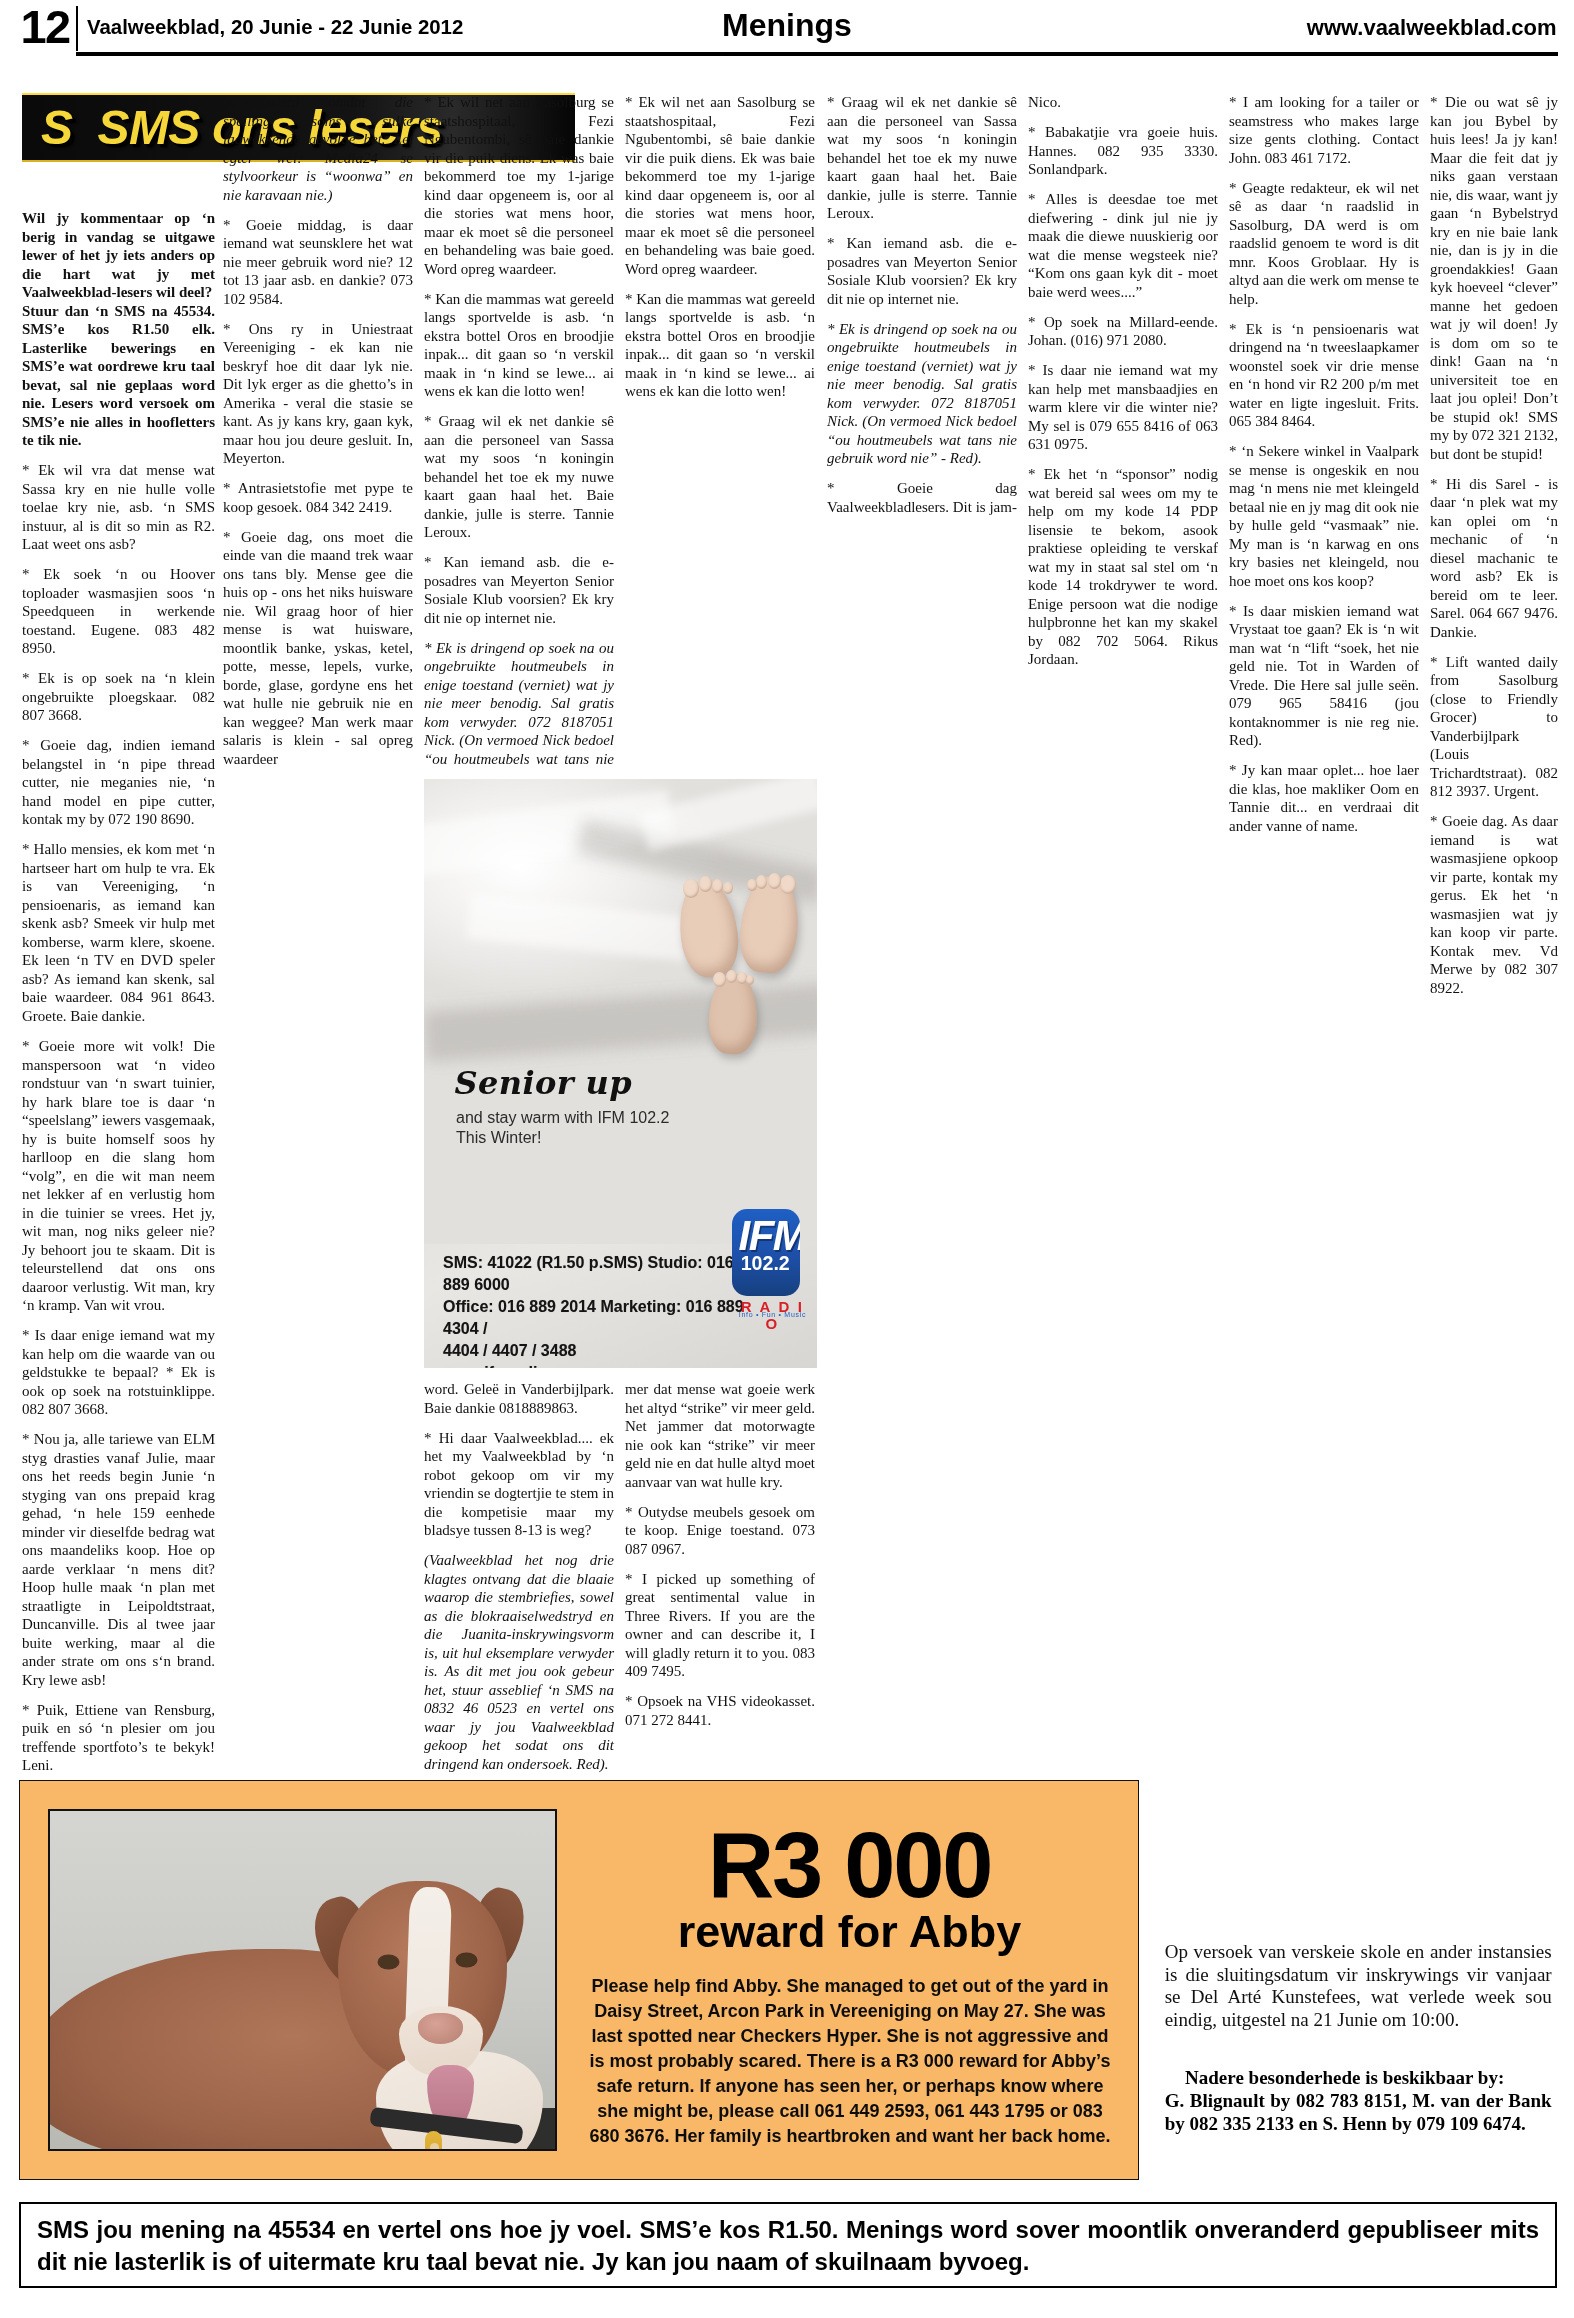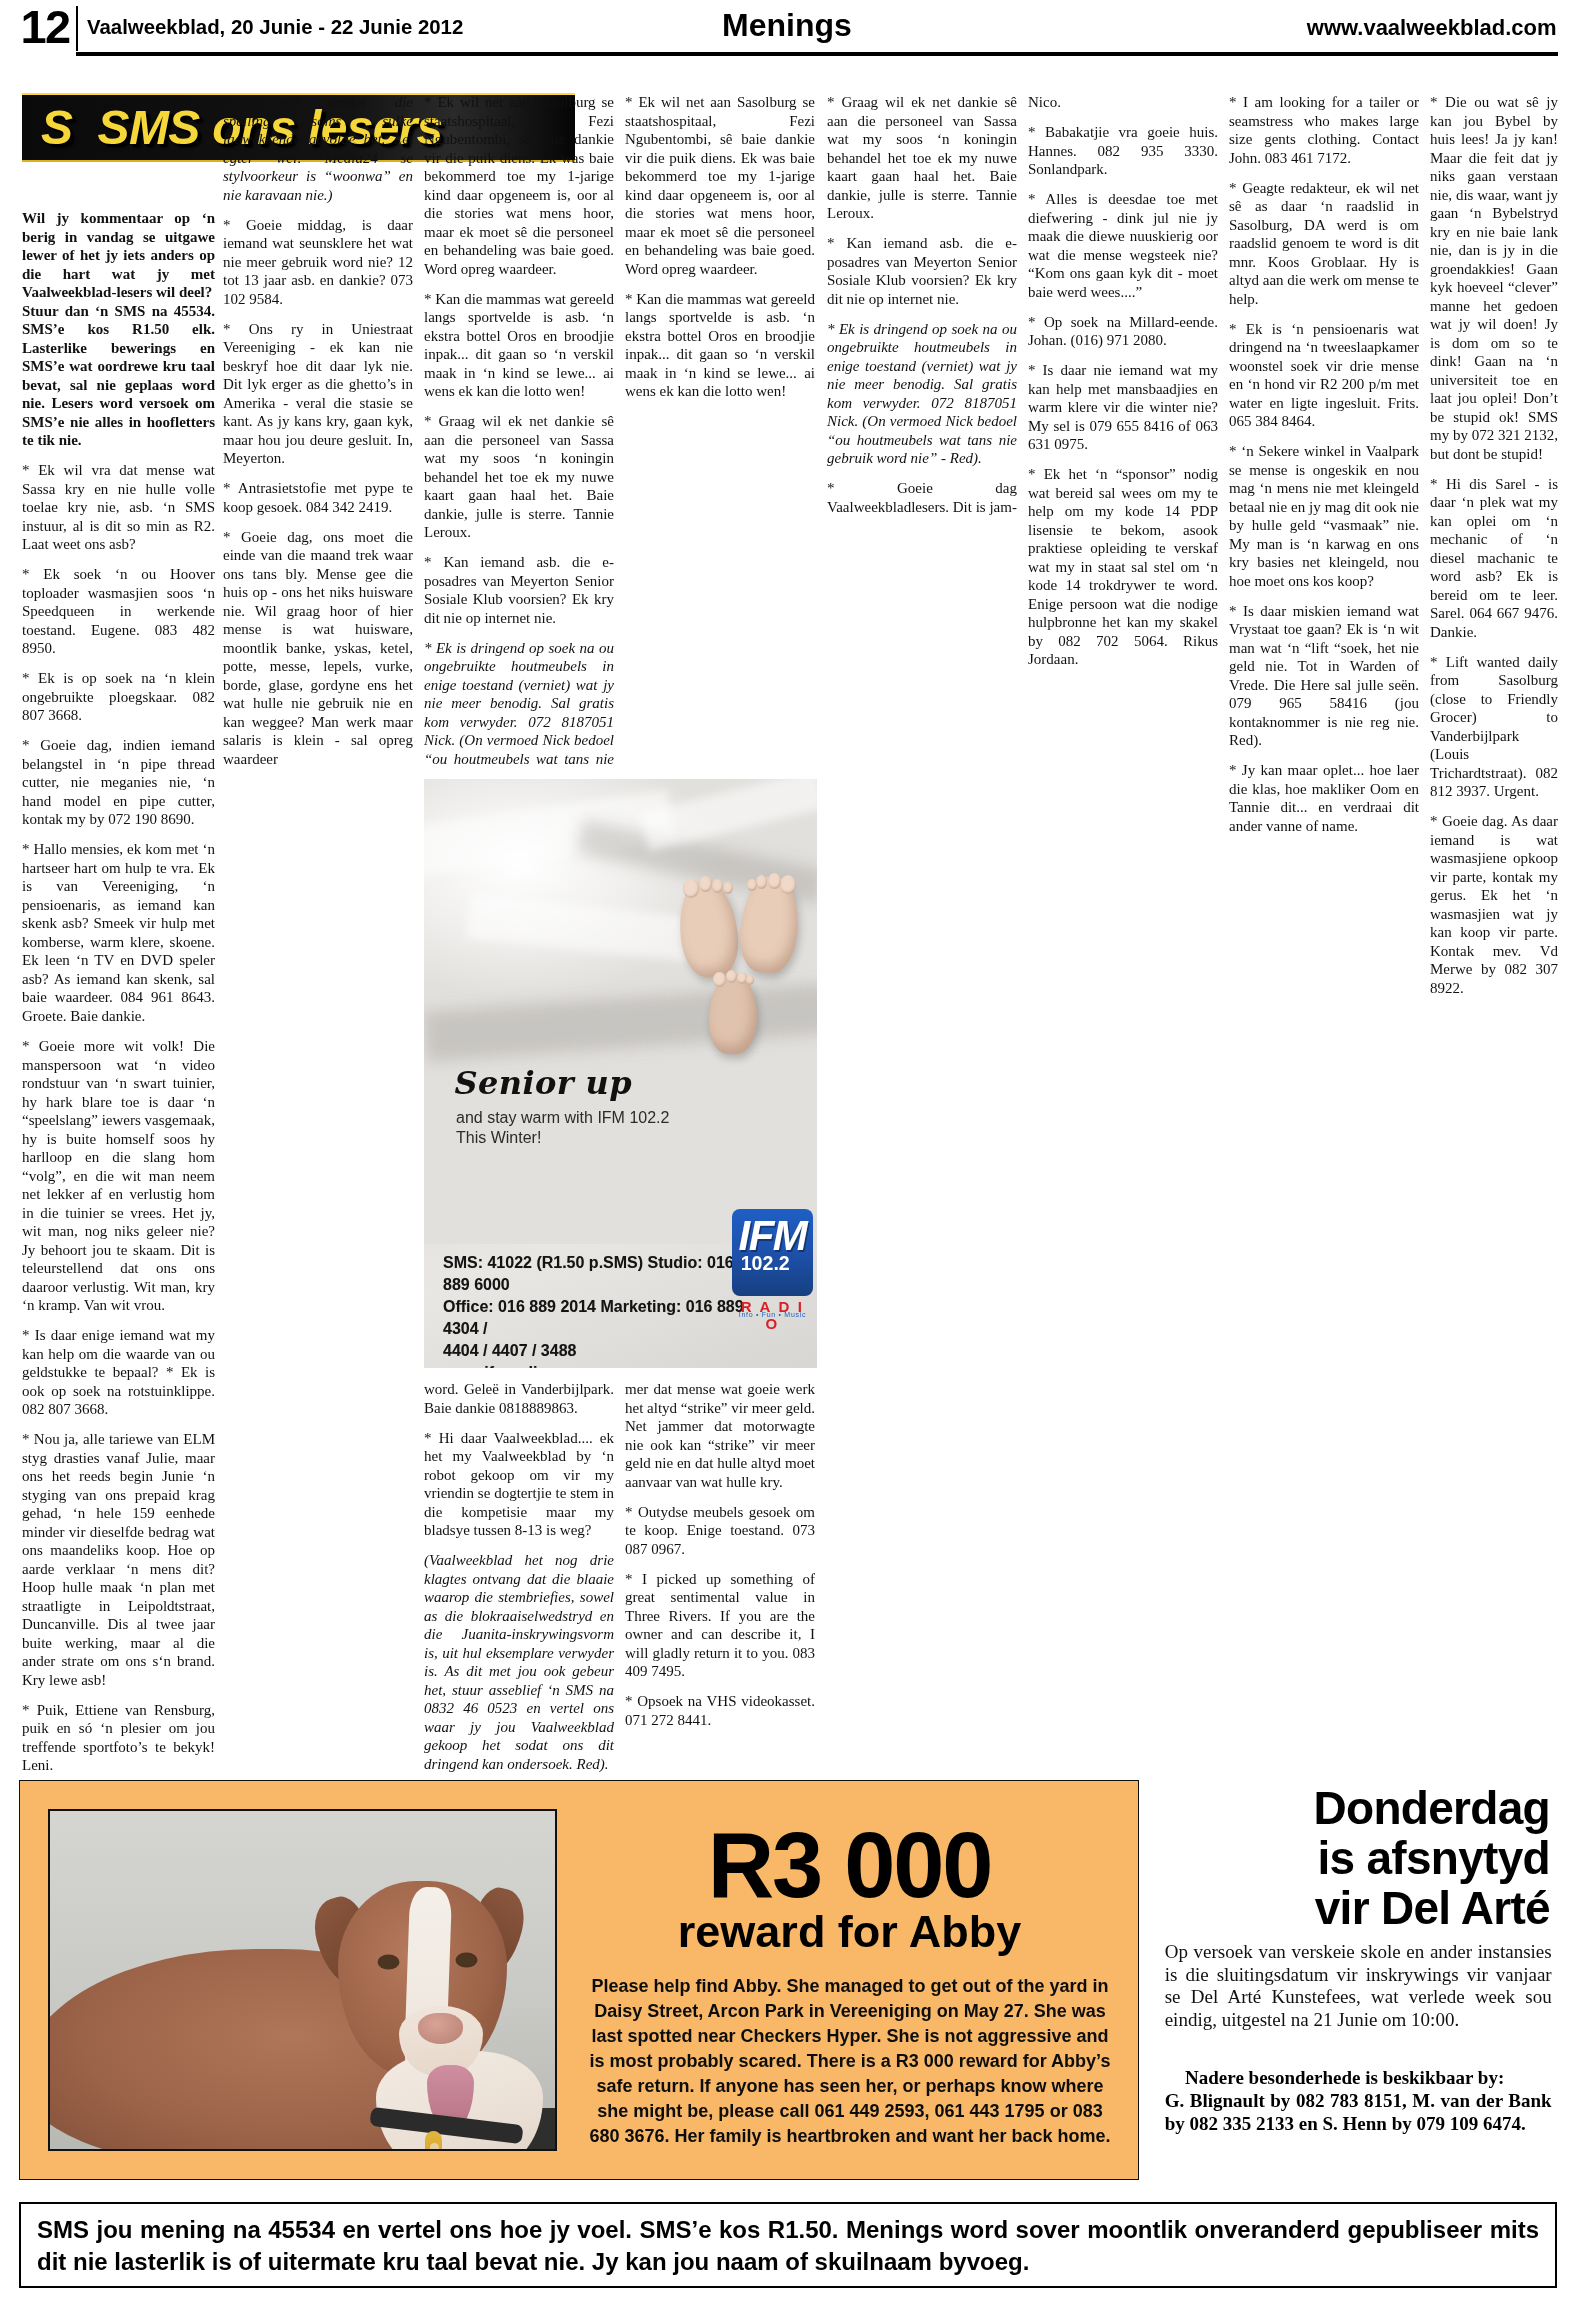--- a/index.html
+++ b/index.html
@@ -114,23 +114,23 @@
   .ifm-contact {
     position:absolute; left:19px; top:473px; width:305px;
     font-family:"Liberation Sans", sans-serif; font-weight:bold;
     font-size:16px; line-height:22px; color:#141414;
     text-shadow:0 0 0.7px rgba(0,0,0,.3);
   }
   .ifm-logo {
     position:absolute; left:308px; top:430px; width:81px; height:109px;
   }
   .ifm-logo-box {
-    position:absolute; left:0; top:0; width:81px; height:87px;
+    position:absolute; left:0; top:0; width:68px; height:87px;
     background:linear-gradient(180deg,#1f5fc4 0%,#1d4fa8 55%,#16407f 100%);
-    border-radius:8px; overflow:hidden;
+    border-radius:15px; overflow:hidden;
   }
   .ifm-logo-i {
     position:absolute; left:6.5px; top:5.8px;
     font-family:"Liberation Sans", sans-serif; font-weight:bold;
     font-style:italic; font-size:42px; line-height:42px; color:#ffffff;
     letter-spacing:-1.5px; text-shadow:1.5px 1.5px 0 rgba(0,0,0,.35);
   }
   .ifm-logo-num {
     position:absolute; left:8.7px; top:45px;
     font-family:"Liberation Sans", sans-serif; font-weight:bold;
@@ -430,23 +430,20 @@
       <div class="dog-collar"></div>
       <div class="dog-clip"></div>
       <div class="dog-clip-hole"></div>
     </div>
     <div class="abby-amount">R3 000</div>
     <div class="abby-reward">reward for Abby</div>
     <div class="abby-body">Please help find Abby. She managed to get out of the yard in Daisy Street, Arcon Park in Vereeniging on May 27. She was last spotted near Checkers Hyper. She is not aggressive and is most probably scared. There is a R3 000 reward for Abby’s safe return. If anyone has seen her, or perhaps know where she might be, please call 061 449 2593, 061 443 1795 or 083 680 3676. Her family is heartbroken and want her back home.</div>
   </div>
 
   <div class="ad-del">
-    <div class="del-headline" style="white-space:pre-line;">Donderdag
-is afsnytyd
-vir Del Arté</div>
     <div class="del-body">
       <p>Op versoek van verskeie skole en ander instansies is die sluitingsdatum vir inskrywings vir vanjaar se Del Arté Kunstefees, wat verlede week sou eindig, uitgestel na 21 Junie om 10:00.</p>
     </div>
     <div class="del-contact">
       <p class="ind">Nadere besonderhede is beskikbaar by:</p>
       <p>G. Blignault by 082 783 8151,  M. van der Bank by 082 335 2133 en S. Henn by 079 109 6474.</p>
     </div>
   </div>
 
   <div class="footer">

